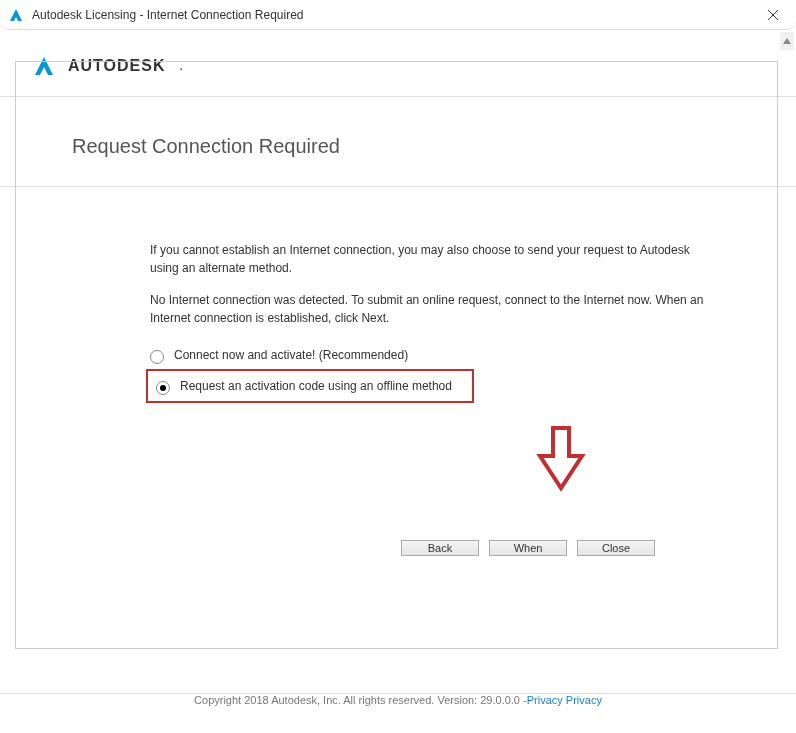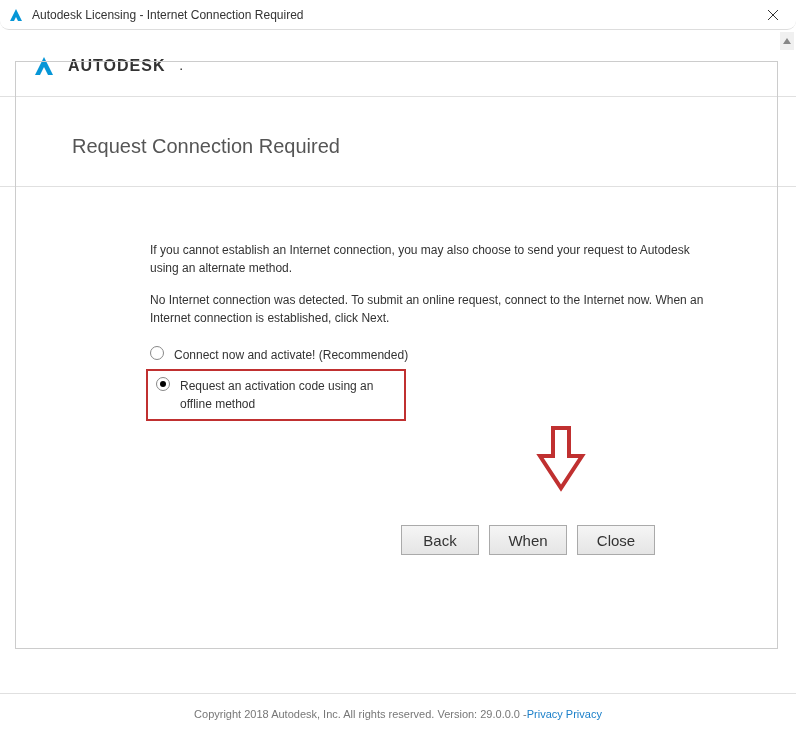--- a/index.html
+++ b/index.html
@@ -21,34 +21,34 @@
     
     .divider { border: none; border-top: 1px solid #e0e0e0; margin: 0; }
     
     .heading-area { padding: 38px 0 28px 72px; }
     .heading { font-size: 20px; font-weight: normal; color: #555; }
     
     .body-content { padding: 54px 80px 0 150px; font-size: 12px; color: #333; line-height: 1.5; }
     .para { margin-bottom: 14px; }
     
     .radio-group { margin-top: 10px; }
-    .radio-row { display: flex; align-items: flex-start; padding: 5px 0; gap: 10px; }
+    .radio-row { display: flex; align-items: flex-end; padding: 5px 0; gap: 10px; }
     .radio-circle { width: 14px; height: 14px; border: 1px solid #888; border-radius: 50%; flex-shrink: 0; display: flex; align-items: center; justify-content: center; }
     .radio-dot { width: 6px; height: 6px; background: #000; border-radius: 50%; }
     .radio-label { font-size: 12px; color: #333; }
-    .radio-row.highlighted { border: 2px solid #c03030; padding: 6px 8px; width: 260px; margin-left: -4px; }
+    .radio-row.highlighted { border: 2px solid #c03030; padding: 6px 8px; width: 328px; margin-left: -4px; }
     
     .arrow-annotation { position: absolute; left: 536px; top: 396px; }
     
     .button-row { display: flex; gap: 10px; justify-content: center; margin-top: 104px; margin-left: 190px; }
-    .btn { width: 78px; height: 30px; background: linear-gradient(#f5f5f5, #e5e5e5); border: 1px solid #aaa; font-size: 15px; color: #333; cursor: pointer; }
+    .btn { width: 78px; height: 16px; background: linear-gradient(#f5f5f5, #e5e5e5); border: 1px solid #aaa; font-size: 11px; color: #333; cursor: pointer; margin-top: 33px; }
     
     .app-border { position: absolute; left: 15px; top: 31px; right: 18px; bottom: 43px; border: 1px solid #ccc; pointer-events: none; }
     
-    .footer { position: absolute; bottom: 0; left: 0; right: 0; height: 40px; border-top: 1px solid #e0e0e0; display: flex; align-items: center; justify-content: center; font-size: 11px; color: #777; }
+    .footer { position: absolute; bottom: 0; left: 0; right: 0; height: 40px; border-top: 1px solid #e0e0e0; display: flex; justify-content: center; font-size: 11px; color: #777; }
     .footer a { color: #1a7fc9; text-decoration: none; }
   </style>
 </head>
 <body>
 
 <div class="titlebar">
   <span class="titlebar-icon">
     <svg width="16" height="16" viewBox="0 0 16 16">
         <path d="M2 14 L8 2 L14 14 L10 14 L8 10 L6 14 Z" fill="#0696d7"></path>
       </svg>

